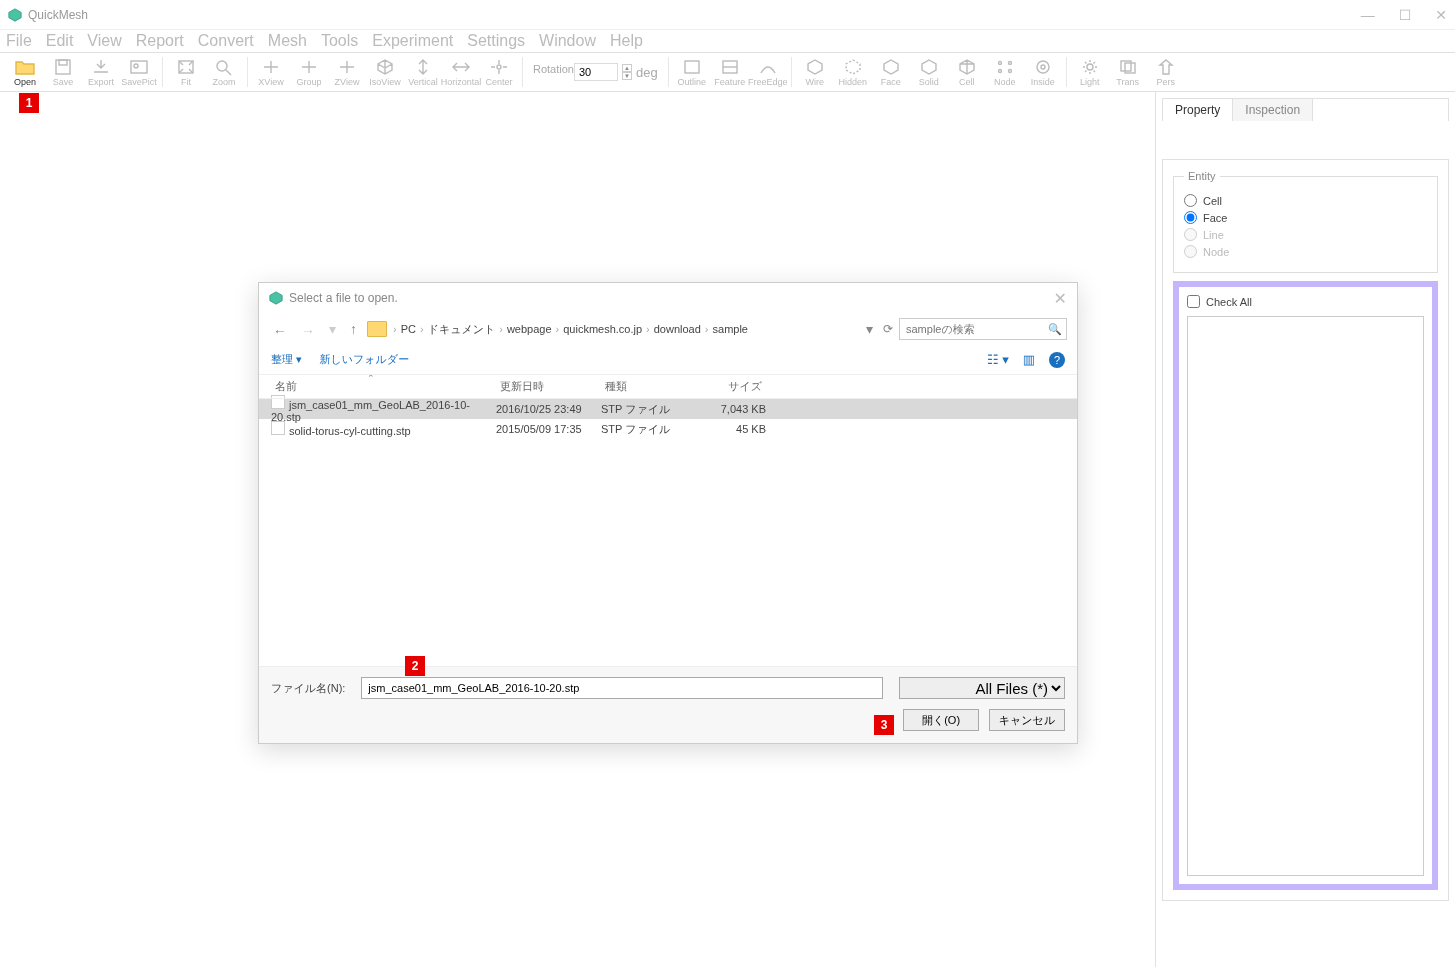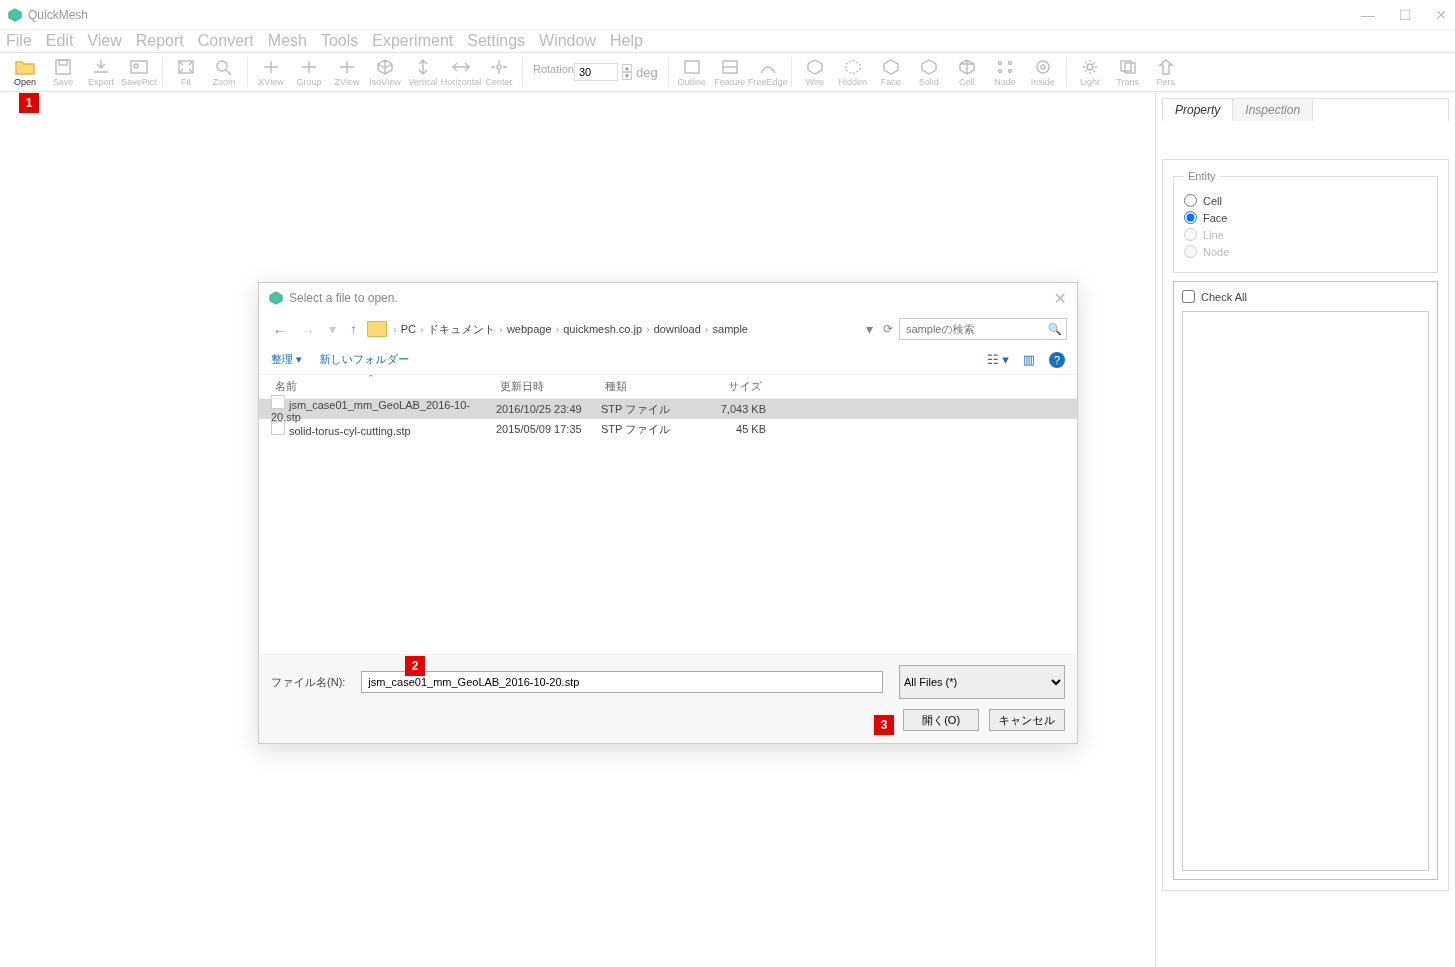--- a/index.html
+++ b/index.html
@@ -33,30 +33,30 @@
 
 
 .main-area { display: flex; height: calc(100% - 92px); }
 .viewport { flex: 1; position: relative; background: #fff; }
 .side-panel { width: 300px; border-left: 1px solid #e0e0e0; padding: 6px; }
 
 
 .red-badge { position: absolute; background: #e60000; color: #fff; width: 20px; height: 20px; display: flex; align-items: center; justify-content: center; font-size: 12px; font-weight: bold; z-index: 1000; }
 
 
-.tabs { display: flex; border: 1px solid #e0e0e0; border-bottom: none; font-style: italic; }
+.tabs { display: flex; border: 1px solid #e0e0e0; border-bottom: none; }
 .tab { padding: 4px 12px; font-size: 12px; border-right: 1px solid #e0e0e0; cursor: pointer; background: #f5f5f5; color: #888; }
 .tab.active { background: #fff; color: #333; }
 .panel-body { border: 1px solid #e0e0e0; padding: 10px; margin-top: 38px; }
 .fieldsets { display: flex; gap: 10px; }
 fieldset { border: 1px solid #ddd; padding: 8px 10px 10px; flex: 1; }
 fieldset legend { font-size: 11px; color: #888; padding: 0 4px; }
 .radio-row { display: flex; align-items: center; gap: 6px; font-size: 11px; margin: 4px 0; color: #444; }
 .radio-row.disabled { color: #bbb; }
-.check-area { border: 1px solid #c4b5fd; margin-top: 8px; padding: 8px; }
+.check-area { border: 6px solid #c4b5fd; margin-top: 8px; padding: 8px; }
 .check-row { display: flex; align-items: center; gap: 6px; font-size: 11px; }
 .check-list { border: 1px solid #ccc; height: 560px; margin-top: 8px; background: #fff; }
 
 
 .file-dialog { position: absolute; left: 258px; top: 282px; width: 820px; height: 462px; background: #fff; border: 1px solid #ccc; box-shadow: 0 6px 24px rgba(0,0,0,0.15); display: flex; flex-direction: column; z-index: 500; }
 .fd-title { height: 30px; display: flex; align-items: center; padding: 0 10px; font-size: 12px; color: #888; }
 .fd-title .app-icon { margin-right: 6px; }
 .fd-title .close { margin-left: auto; color: #bbb; cursor: pointer; font-size: 16px; }
 .fd-nav { height: 32px; display: flex; align-items: center; padding: 0 10px; gap: 6px; }
 .fd-nav .nav-btn { color: #888; font-size: 14px; cursor: pointer; padding: 0 4px; }
@@ -80,21 +80,21 @@
 .col-type { width: 100px; }
 .col-size { width: 65px; text-align: right; }
 .sort-arrow { position: absolute; left: 108px; top: -2px; color: #888; font-size: 9px; }
 .fd-row { display: flex; align-items: center; height: 20px; padding: 0 12px; font-size: 11px; cursor: pointer; }
 .fd-row.selected { background: #d9d9d9; }
 .fd-row .file-icon { width: 14px; height: 14px; border: 1px solid #ccc; background: #fff; margin-right: 4px; display: inline-block; }
 .fd-footer { padding: 10px 12px 12px; border-top: 1px solid #eee; background: #f7f7f7; }
 .fd-file-row { display: flex; align-items: center; gap: 16px; }
 .fd-file-row label { font-size: 11px; color: #444; }
 .fd-file-row input.fname { flex: 1; height: 22px; border: 1px solid #aaa; padding: 0 6px; font-size: 11px; }
-.fd-file-row select { width: 166px; height: 34px; border: 1px solid #aaa; font-size: 11px; background: #eee; }
+.fd-file-row select { width: 166px; height: 22px; border: 1px solid #aaa; font-size: 15px; background: #eee; text-align: right; }
 .fd-btn-row { display: flex; justify-content: flex-end; gap: 10px; margin-top: 10px; }
 .fd-btn { width: 76px; height: 22px; border: 1px solid #aaa; background: #eee; font-size: 11px; cursor: pointer; }
 
 
 .ph-icon { width: 20px; height: 18px; }
 .ph-icon rect, .ph-icon circle, .ph-icon path, .ph-icon line { stroke: #bbb; fill: none; stroke-width: 1.4; }
 .open-icon path { fill: #ffd871; stroke: #e0b84a; }
 
 input[type=radio], input[type=checkbox] { margin: 0; }
 </style>

